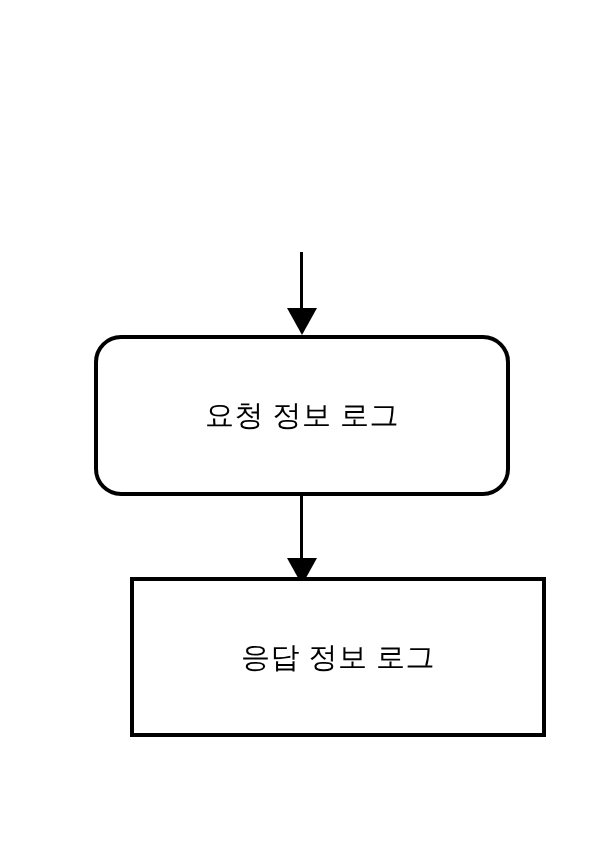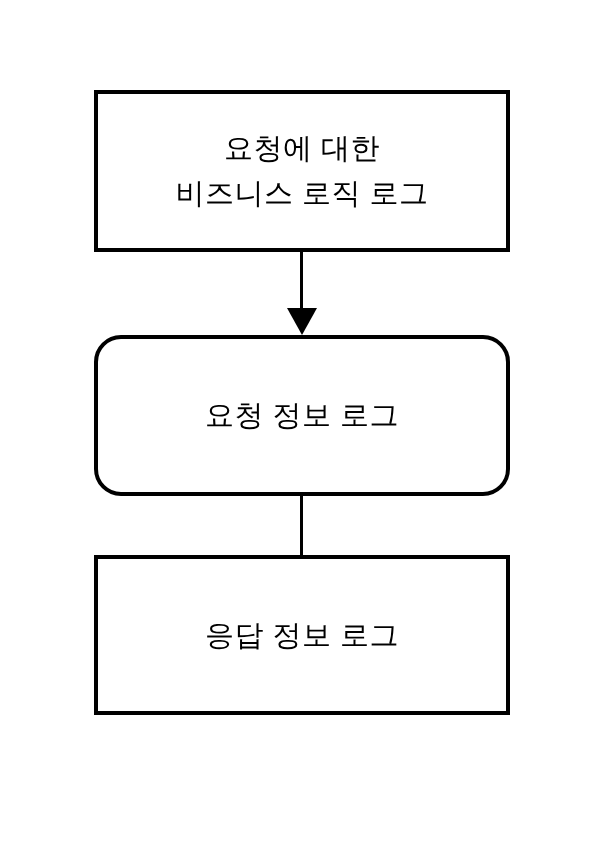--- a/index.html
+++ b/index.html
@@ -32,21 +32,21 @@
     text-align: center;
     color: #000000;
     font-size: 29px;
     font-weight: 500;
     line-height: 45px;
     white-space: pre-line;
     letter-spacing: 0.5px;
   }
   #node-1 { top: 90px;  height: 162px; }
   #node-2 { top: 335px; height: 161px; border-radius: 27px; }
-  #node-3 { top: 555px; height: 160px; }
+  #node-3 { top: 577px; height: 160px; margin-left: 36px; }
 
   .arrow-line {
     position: absolute;
     left: 300px;
     width: 3px;
     background: #000000;
   }
   #arrow-1-line { top: 252px; height: 58px; }
   #arrow-2-line { top: 496px; height: 64px; }
 
@@ -60,22 +60,20 @@
     border-top: 27px solid #000000;
   }
   #arrow-1-head { top: 308px; }
   #arrow-2-head { top: 558px; }
 </style>
 </head>
 <body>
 
 <div class="canvas">
 
-  <div class="flow-node" id="node-1">요청에 대한
-비즈니스 로직 로그</div>
 
   <div class="arrow-line" id="arrow-1-line"></div>
   <div class="arrow-head" id="arrow-1-head"></div>
 
   <div class="flow-node" id="node-2">요청 정보 로그</div>
 
   <div class="arrow-line" id="arrow-2-line"></div>
   <div class="arrow-head" id="arrow-2-head"></div>
 
   <div class="flow-node" id="node-3">응답 정보 로그</div>

